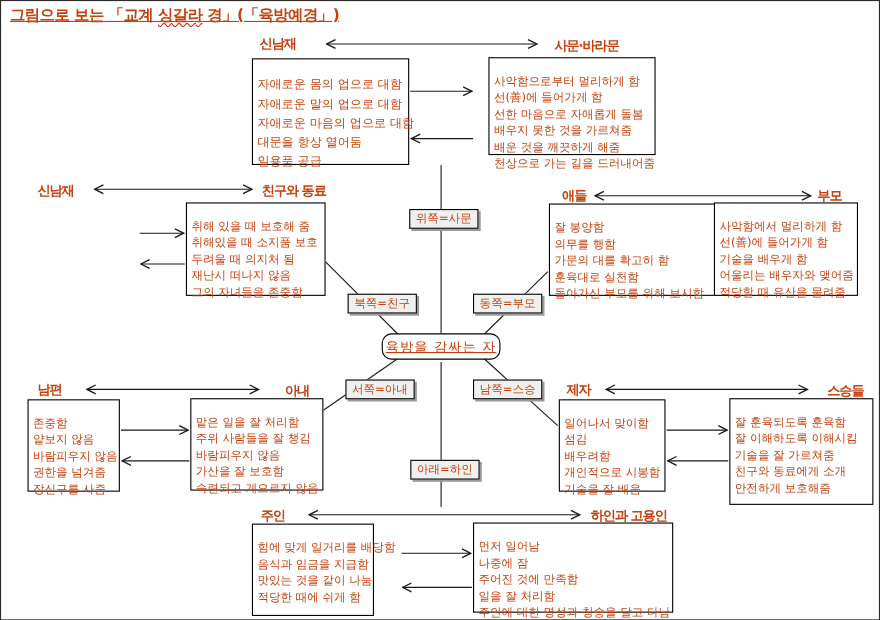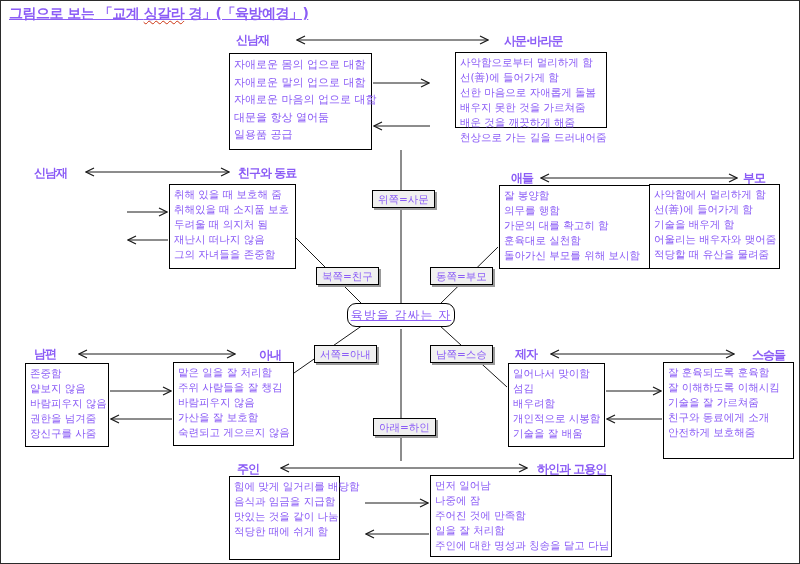--- a/index.html
+++ b/index.html
@@ -1,33 +1,33 @@
 <!DOCTYPE html>
 <html><head>
 <meta charset="utf-8">
 <style>
   html,body{margin:0;padding:0;background:#fff;}
   #page{
     position:relative; width:800px; height:564px; background:#ffffff;
     border:1px solid #2b2b2b; box-sizing:border-box; overflow:hidden;
-    font-family:"DejaVu Sans", sans-serif; color:#8b5cf6;
+    font-family:"DejaVu Sans", sans-serif; color:#c2410c;
   }
   #lines{position:absolute;left:0;top:0;z-index:1;}
   .title{
     position:absolute; left:8px; top:4px; z-index:3;
     font-weight:bold; font-size:14px; letter-spacing:-0.5px;
     text-decoration:underline; white-space:nowrap;
   }
   .hdr{
     position:absolute; z-index:3; font-weight:bold; font-size:12px;
     letter-spacing:-1px; white-space:nowrap;
   }
   .box{
     position:absolute; z-index:2; border:1px solid #000; background:#fff;
-    padding:2px 4px; font-size:10.5px; line-height:15px;
+    padding:14px 4px; font-size:10.5px; line-height:15px;
     white-space:nowrap; box-sizing:border-box;
   }
   .box.tall{line-height:17.5px; font-size:11px;}
   .dirlabel{
     position:absolute; z-index:4; border:1px solid #000; background:#f0f0f0;
     box-shadow:2px 2px 0 #9a9a9a; font-size:10.5px; height:18px;
     line-height:16px; text-align:left; padding:0 5px;
     white-space:nowrap; box-sizing:border-box;
   }
   .center-node{
@@ -91,21 +91,21 @@
 
   <div class="hdr" style="left:235px;top:31px">신남재</div>
   <div class="hdr" style="left:503px;top:32px">사문·바라문</div>
   <div class="box tall" style="left:228px;top:52px;width:143px;height:97px">
     <div>자애로운 몸의 업으로 대함</div>
     <div>자애로운 말의 업으로 대함</div>
     <div>자애로운 마음의 업으로 대함</div>
     <div>대문을 항상 열어둠</div>
     <div>일용품 공급</div>
   </div>
-  <div class="box" style="left:454px;top:51px;width:152px;height:76px">
+  <div class="box" style="left:443px;top:51px;width:152px;height:89px">
     <div>사악함으로부터 멀리하게 함</div>
     <div>선(善)에 들어가게 함</div>
     <div>선한 마음으로 자애롭게 돌봄</div>
     <div>배우지 못한 것을 가르쳐줌</div>
     <div>배운 것을 깨끗하게 해줌</div>
     <div>천상으로 가는 길을 드러내어줌</div>
   </div>
 
   <div class="hdr" style="left:33px;top:164px">신남재</div>
   <div class="hdr" style="left:237px;top:164px">친구와 동료</div>

